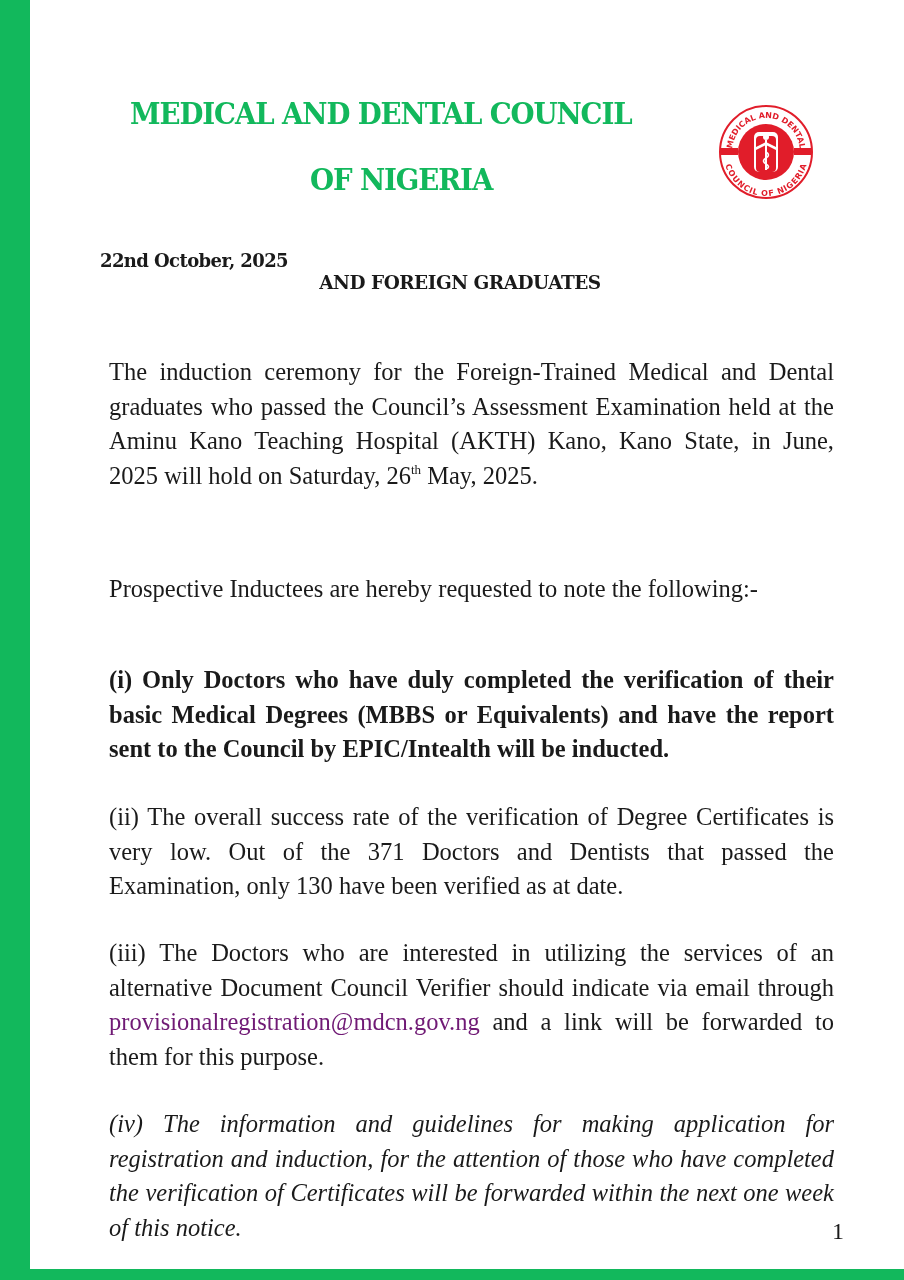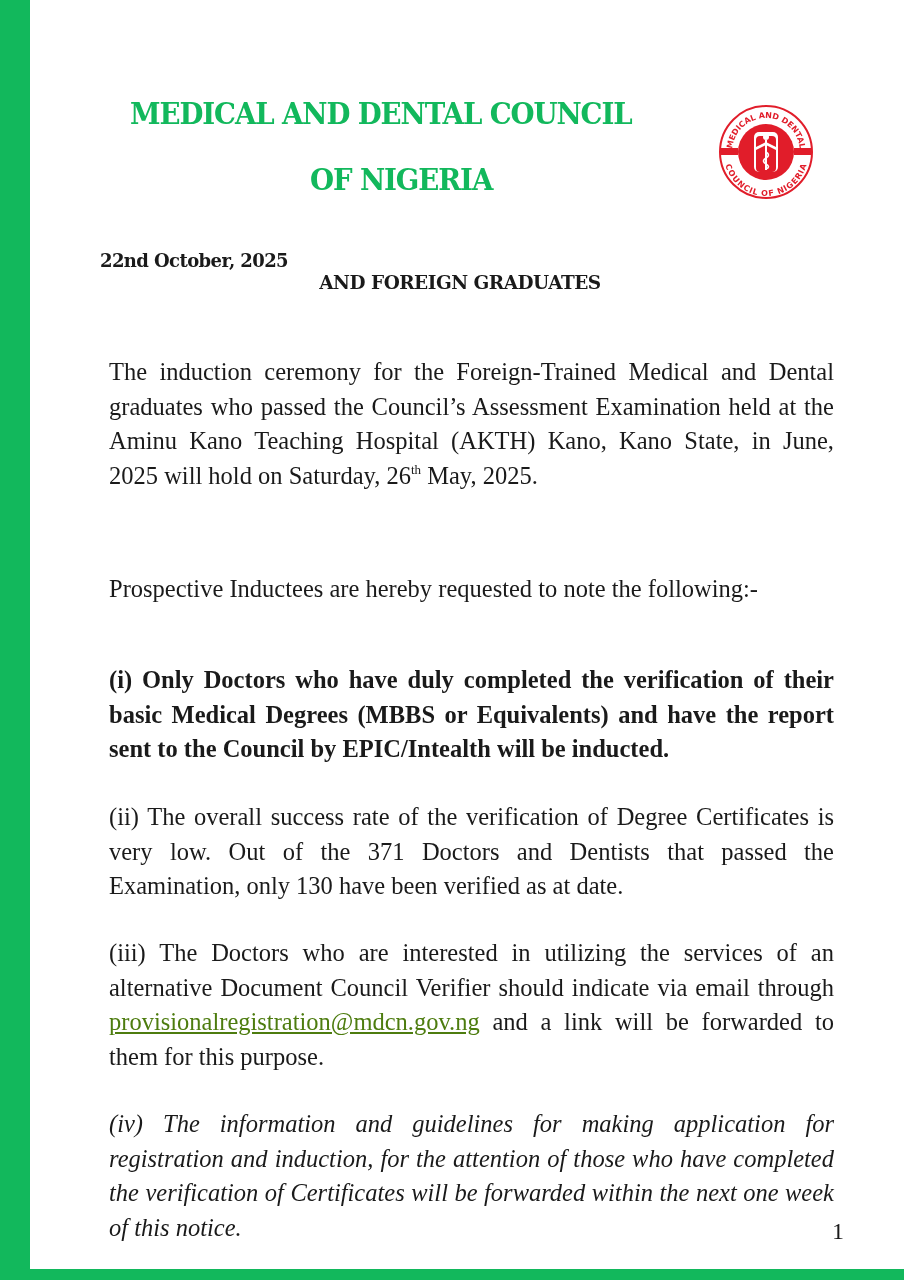--- a/index.html
+++ b/index.html
@@ -26,21 +26,21 @@
     .heading {
       position: absolute; left: 110px; width: 700px; text-align: center;
       font-family: "DejaVu Serif", serif; font-weight: bold; font-size: 18.5px;
       letter-spacing: -0.5px; line-height: 29px; top: 268px;
     }
     .para {
       position: absolute; left: 109px; width: 725px; font-size: 24.5px;
       line-height: 34.5px; text-align: justify; text-align-last: left;
     }
     .para sup { font-size: 13px; line-height: 0; vertical-align: 10px; margin-top: 43px; }
-    .email { text-decoration: underline; color: #4d7c0f; cursor: pointer; }
+    .email { color: #701a75; cursor: pointer; }
     .page-num { position: absolute; left: 832px; top: 1218px; font-size: 24px; }
   </style>
 </head>
 <body>
 
 <div class="left-bar" style="background: rgb(18, 184, 92);"></div>
 <div class="bottom-bar" style="background: rgb(18, 184, 92);"></div>
 
 <div class="title-line" id="title1" style="color: rgb(18, 184, 92);">MEDICAL AND DENTAL COUNCIL</div>
 <div class="title-line" id="title2" style="color: rgb(18, 184, 92);">OF NIGERIA</div>

